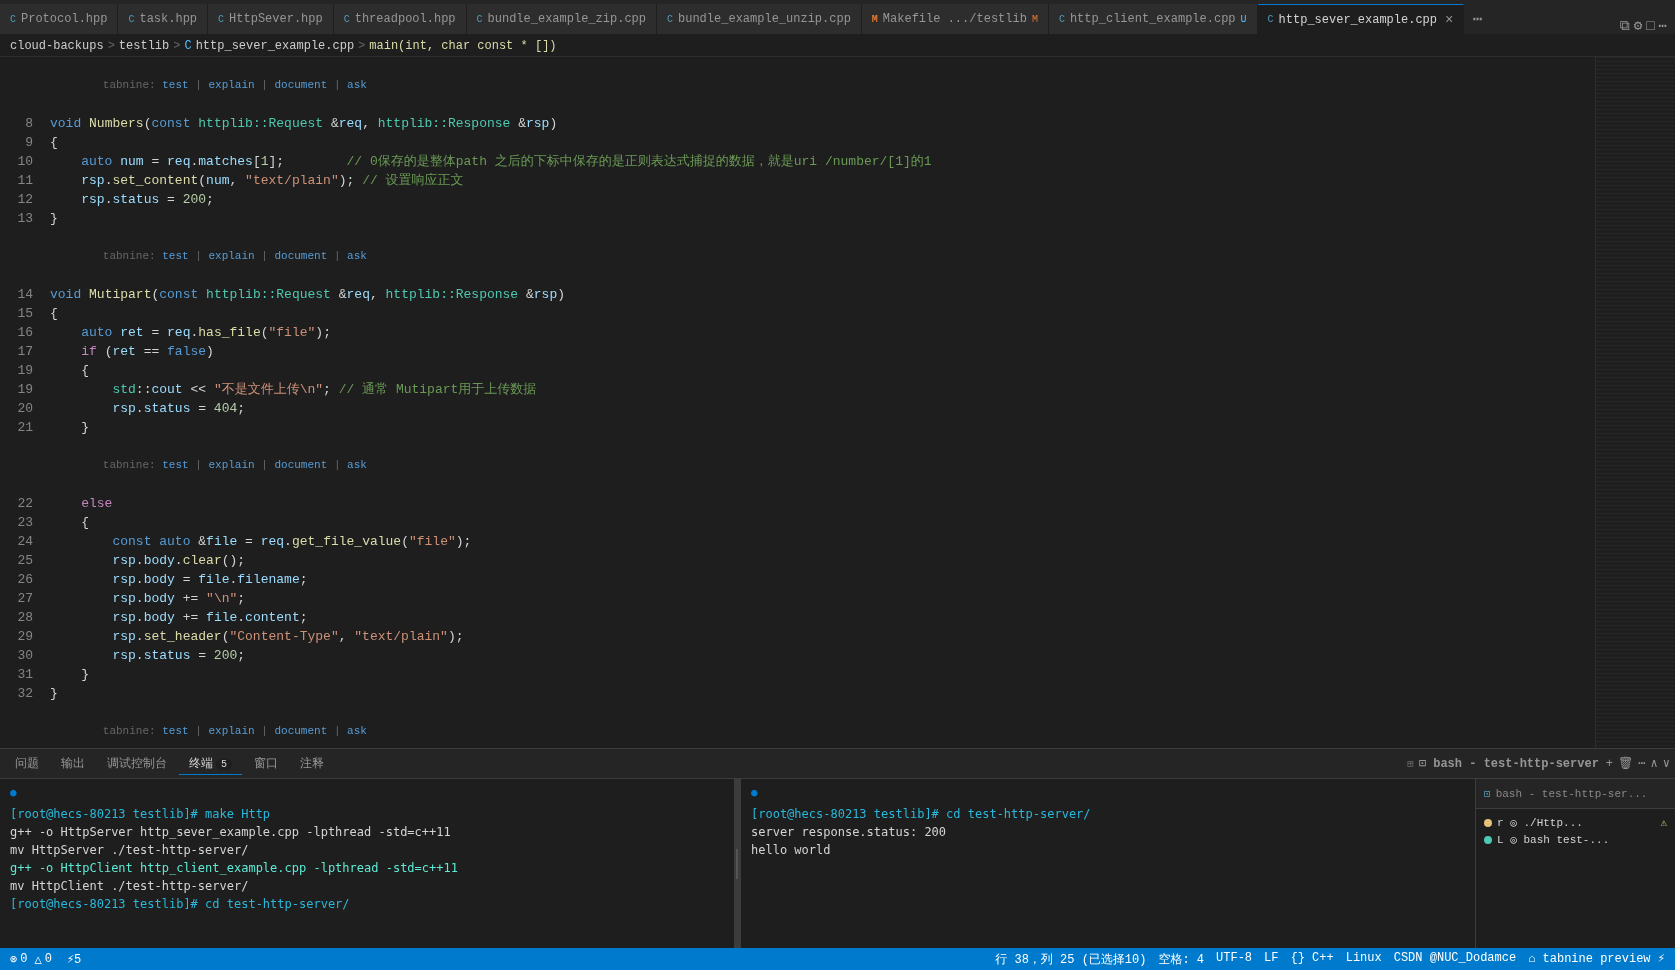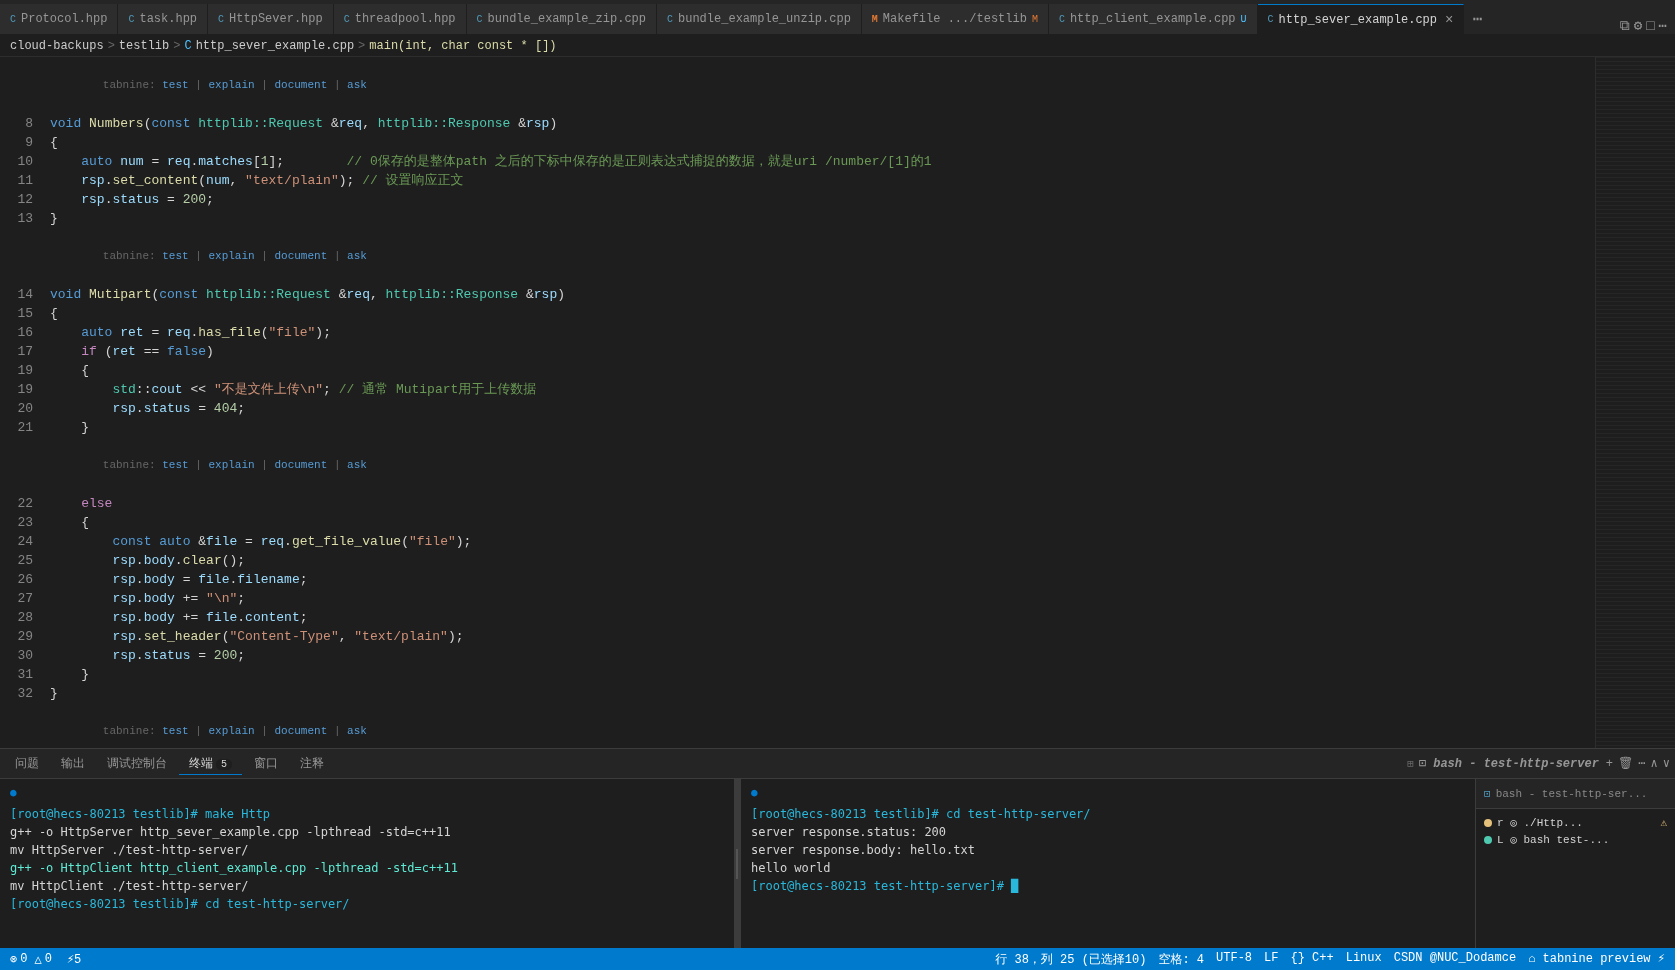--- a/index.html
+++ b/index.html
@@ -494,21 +494,21 @@
     <div class="terminal-tabs">
       <div class="term-tab">问题</div>
       <div class="term-tab">输出</div>
       <div class="term-tab">调试控制台</div>
       <div class="term-tab active">终端<span class="term-tab-badge">5</span></div>
       <div class="term-tab">窗口</div>
       <div class="term-tab">注释</div>
       <div class="term-controls">
         <span style="font-size:11px;color:#666;">⊞</span>
         <span style="cursor:pointer;">⊡</span>
-        <span style="font-weight:bold;margin:16px 2px;font-style:italic;">bash - test-http-server</span>
+        <span style="font-weight:bold;margin:16px 2px;">bash - test-http-server</span>
         <span style="cursor:pointer;">+</span>
         <span style="cursor:pointer;">🗑</span>
         <span style="cursor:pointer;">⋯</span>
         <span style="cursor:pointer;">∧</span>
         <span style="cursor:pointer;">∨</span>
       </div>
     </div>
 
     <div style="display:flex;flex:1;overflow:hidden;">
 
@@ -521,23 +521,21 @@
           <div style="color: rgb(212, 212, 212);">mv HttpClient ./test-http-server/</div>
           <div style="color: rgb(41, 184, 219);">[root@hecs-80213 testlib]# cd test-http-server/</div>
         </div>
 
       <div class="term-split-handle"></div>
 
       <div class="terminal-pane right" id="term-right">
         <div style="color:#007acc;font-size:11px;margin-bottom:3px;">●</div>
       <div style="color: rgb(41, 184, 219);">[root@hecs-80213 testlib]# cd test-http-server/</div>
           <div style="color: rgb(212, 212, 212);">server response.status: 200</div>
-          <div style="color: rgb(212, 212, 212);">server response.body: hello.txt</div>
           <div style="color: rgb(212, 212, 212);">hello world</div>
-          <div style="color: rgb(41, 184, 219);">[root@hecs-80213 test-http-server]# █</div>
         </div>
 
       <div class="right-terminal">
         <div class="right-terminal-header">
           <span style="color:#519aba;">⊡</span>
           <span style="font-size:11px;color:#888;">bash - test-http-ser...</span>
         </div>
         <div class="right-terminal-body">
           <div class="rt-item">
             <div class="rt-dot yellow"></div>

